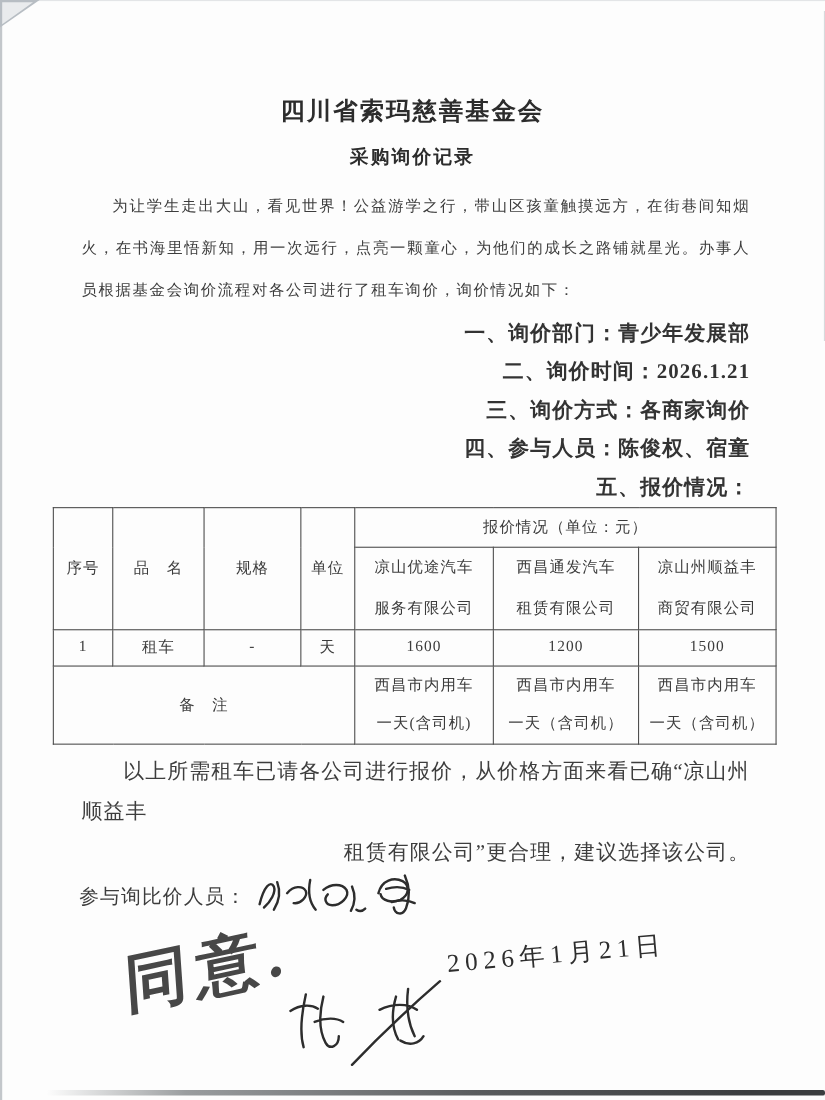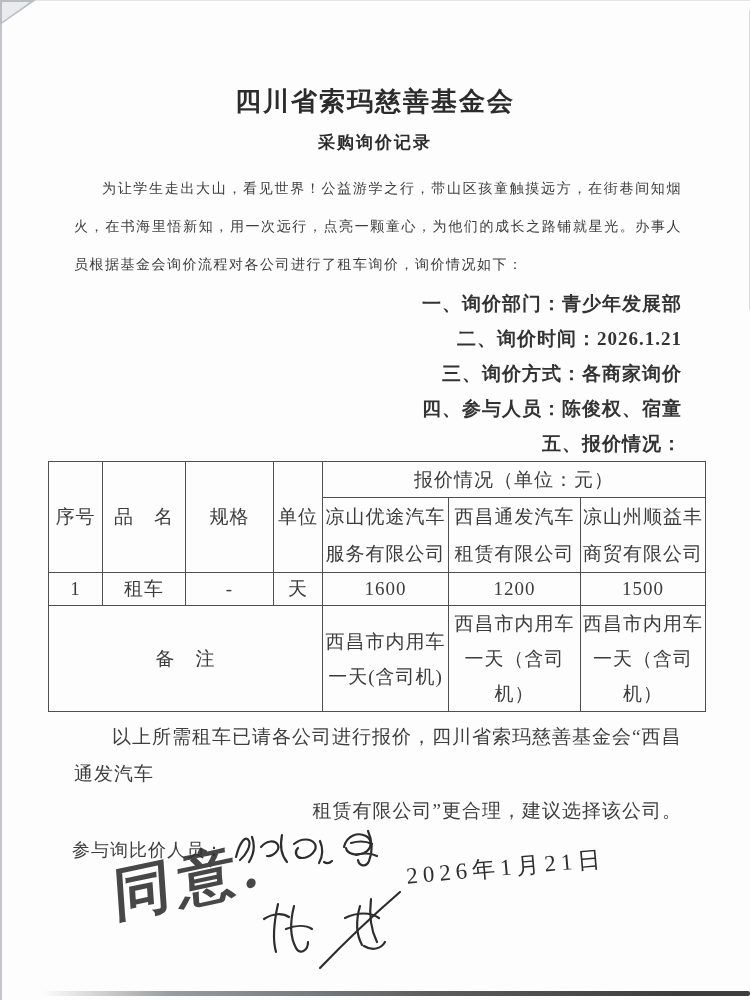--- a/index.html
+++ b/index.html
@@ -13,33 +13,33 @@
   .edge-top{position:absolute;left:0;top:0;width:100%;height:1px;background:#e3e5e7;}
   .edge-right{position:absolute;right:0;top:10px;width:1px;height:300px;background:#d7dadc;}
   .corner-fold{position:absolute;left:0;top:0;width:0;height:0;
     border-top:25px solid #b7bdc3;border-right:36px solid transparent;}
   .corner-fold-inner{position:absolute;left:2px;top:2px;width:0;height:0;
     border-top:20px solid #e9ebed;border-right:28px solid transparent;}
   .edge-bottom{position:absolute;left:42px;right:0;bottom:4px;height:5px;
     background:linear-gradient(to right, rgba(130,130,130,0), #9a9d9f 18%, #5a5c5e 55%, #3b3d3f 90%);
     border-radius:2px;}
   
-  .title{margin:86px 0 0;text-align:center;font-size:26px;font-weight:bold;
+  .title{margin:86px 0 0;text-align:center;font-size:22px;font-weight:bold;
     letter-spacing:2px;color:#2c2c2c;line-height:30px;
     font-family:"Liberation Sans","DejaVu Sans",sans-serif;}
   .subtitle{margin:12px 0 0;text-align:center;font-size:17px;font-weight:bold;
     letter-spacing:2px;color:#2c2c2c;line-height:30px;
     font-family:"Liberation Sans","DejaVu Sans",sans-serif;}
   .intro{margin:12px 68px 0 74px;font-size:14px;line-height:38px;text-indent:2em;
     text-align:justify;letter-spacing:1.5px;color:#3d3d3d;}
   .fields{margin:2px 68px 0 74px;}
   .field{line-height:35px;font-size:19px;font-weight:600;color:#333;letter-spacing:1px;text-align:right;}
   table.quote{border-collapse:collapse;margin:0 0 0 48px;table-layout:fixed;}
   table.quote th,table.quote td{border:1.5px solid #4f4f4f;text-align:center;
-    vertical-align:middle;font-weight:normal;font-size:19px;color:#3c3c3c;
+    vertical-align:middle;font-weight:normal;font-size:14px;color:#3c3c3c;
     padding:0;white-space:pre-line;letter-spacing:1px;}
   .h-quote{height:36px;}
   .h-company{height:73px;line-height:37px;}
   .h-data{height:33px;font-size:16px;}
   .h-remark{height:70px;line-height:35px;}
   .conclusion{margin:6px 68px 0 74px;font-size:19px;letter-spacing:1px;color:#3d3d3d;}
   .conclusion .l1{line-height:37px;text-indent:2em;}
   .conclusion .l2{line-height:37px;text-align:right;}
   .participants{margin:6px 0 0 72px;font-size:18px;letter-spacing:1px;color:#3d3d3d;
     display:flex;align-items:flex-end;}
@@ -120,21 +120,21 @@
 一天(含司机)</td>
         <td>西昌市内用车
 一天（含司机）</td>
         <td>西昌市内用车
 一天（含司机）</td>
       </tr>
     </tbody>
   </table>
 
   <div class="conclusion">
-    <div class="l1">以上所需租车已请各公司进行报价，四川省索玛慈善基金会“西昌通发汽车</div>
+    <div class="l1">以上所需租车已请各公司进行报价，从价格方面来看已确“凉山州顺益丰</div>
     <div class="l2">租赁有限公司”更合理，建议选择该公司。</div>
   </div>
 
   <div class="participants">
     <span class="label">参与询比价人员：</span>
     <svg class="sig-svg sig-participants" width="158" height="50" viewBox="0 0 158 50">
       <title>陈俊权、宿童</title>
       <path class="ink" d="M8,36 C12,20 18,14 21,20 C23,25 18,34 12,39 M24,16 C27,24 26,33 21,41"></path>
       <path class="ink" d="M33,26 C39,19 47,19 50,24 C52,29 45,36 39,35 M54,14 C52,24 53,34 59,41"></path>
       <path class="ink" d="M66,23 C73,17 83,17 87,23 C90,29 82,37 74,37 C68,37 66,31 70,27 M92,20 C95,27 95,35 91,42 M96,41 C99,43 102,42 104,40"></path>

